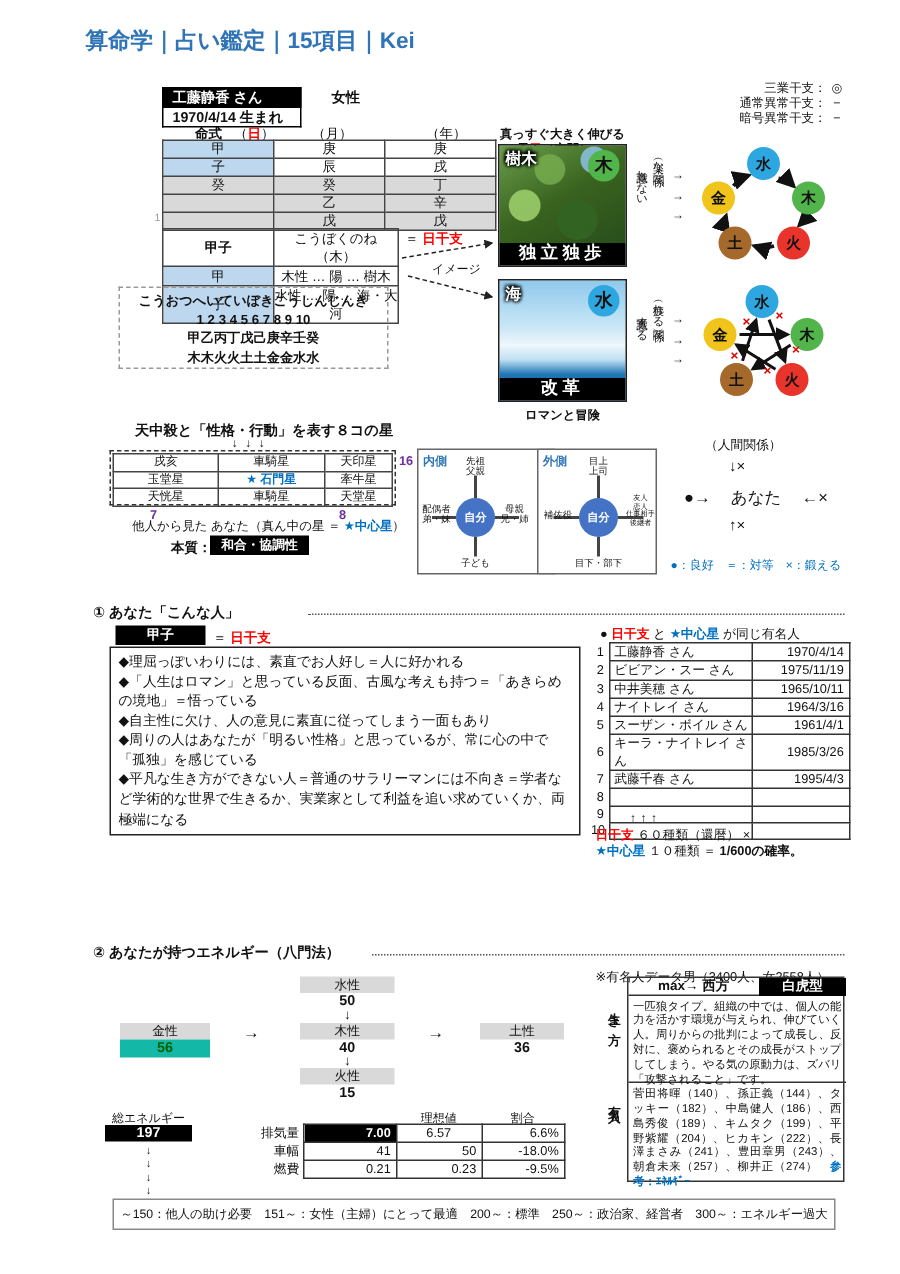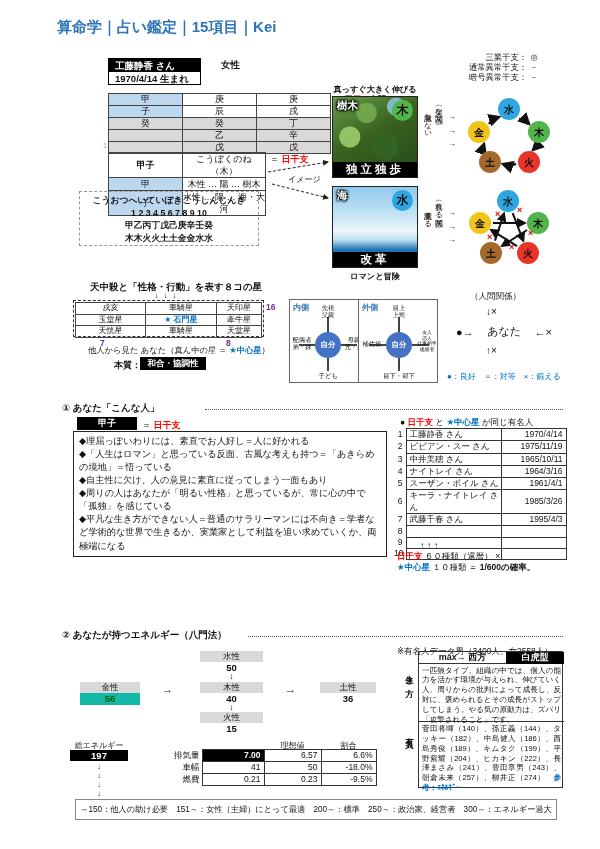--- a/index.html
+++ b/index.html
@@ -83,20 +83,26 @@
 <body>
 
 <div class="page">
 
   <div class="abs b" style="left:57px;top:18px;font-size:15px;color:#2e74b6;">算命学｜占い鑑定｜15項目｜Kei</div>
 
   <div class="abs kblack" style="left:108px;top:58px;width:93px;height:14px;font-size:9.5px;line-height:14px;padding-left:6px;border:1px solid #000;">工藤静香 さん</div>
   <div class="abs b" style="left:108px;top:72px;width:93px;height:13px;font-size:9.5px;line-height:13px;padding-left:6px;border:1px solid #000;border-top:none;">1970/4/14 生まれ</div>
   <div class="abs b" style="left:221px;top:59px;font-size:9.5px;">女性</div>
 
+  <div class="abs" style="left:108px;top:83px;width:230px;height:10px;font-size:9px;">
+    <span class="abs b" style="left:22px;">命式</span>
+    <span class="abs" style="left:48px;"><span>（</span><span class="red b">日</span><span>）</span></span>
+    <span class="abs" style="left:100px;">（月）</span>
+    <span class="abs" style="left:176px;">（年）</span>
+  </div>
 
   <table class="t" style="left:108px;top:93px;width:222px;">
     <tbody>
         <tr>
           <td class="bluecell" style="width:74px;">甲</td>
           <td style="width:74px;">庚</td>
           <td style="width:74px;">庚</td>
         </tr>
     <tr>
           <td class="bluecell">子</td>
@@ -169,21 +175,21 @@
     <div class="banner">独立独歩</div>
   </div>
 
   <div class="photo sea-bg" style="left:332px;top:186px;">
     <span class="corner">海</span>
     <span class="badge" style="background: rgb(46, 167, 224);">水</span>
     <div class="banner">改革</div>
   </div>
   <div class="cap" style="left:318px;top:271px;width:114px;">ロマンと冒険</div>
 
-  <div class="abs" style="left:447px;top:53px;font-family:Liberation Serif, serif;">
+  <div class="abs" style="left:471px;top:53px;">
     <div class="srow"><span class="slab">三業干支：</span><span class="sval">◎</span></div>
     <div class="srow"><span class="slab">通常異常干支：</span><span class="sval">−</span></div>
     <div class="srow"><span class="slab">暗号異常干支：</span><span class="sval">−</span></div>
   </div>
 
   <div class="abs vert" style="left:424px;top:108px;">意識しない</div>
   <div class="abs vert" style="left:435px;top:102px;">（楽な関係）</div>
   <div class="abs ml" style="left:448px;top:110px;font-size:8px;line-height:1.7;">→
 →
 →</div>
@@ -266,21 +272,21 @@
   </tbody>
     </table>
   <div class="abs purple" style="left:266px;top:302px;font-size:8.5px;">16</div>
   <div class="abs purple" style="left:100px;top:338px;font-size:8.5px;">7</div>
   <div class="abs purple" style="left:226px;top:338px;font-size:8.5px;">8</div>
   <div class="abs" style="left:88px;top:345px;font-size:8.3px;"><span>他人から見た あなた（真ん中の星 ＝ </span><span class="blue b">★中心星</span><span>）</span></div>
   <div class="abs ctr" style="left:138px;top:355px;width:60px;font-size:8px;letter-spacing:5px;">↓↓↓</div>
   <div class="abs b" style="left:114px;top:359px;font-size:9px;">本質：</div>
   <div class="abs kblack ctr" style="left:140px;top:357px;width:66px;height:13px;font-size:8.5px;line-height:13px;">和合・協調性</div>
 
-  <div class="fam" style="left:289px;top:299px;width:92px;height:84px;">
+  <div class="fam" style="left:278px;top:299px;width:92px;height:84px;">
     <span class="ftitle">内側</span>
     <div class="arm" style="left:37px;top:17px;width:2px;height:15px;"></div>
     <div class="arm" style="left:37px;top:58px;width:2px;height:13px;"></div>
     <div class="arm" style="left:9px;top:44px;width:16px;height:2px;"></div>
     <div class="arm" style="left:51px;top:44px;width:16px;height:2px;"></div>
     <div class="fl ml" style="left:0;top:4px;width:76px;">先祖
 父親</div>
     <div class="fl ml" style="left:0px;top:36px;width:24px;">配偶者
 弟・妹</div>
     <div class="fl ml" style="left:52px;top:36px;width:24px;">母親
@@ -423,21 +429,21 @@
 ↓
 ↓</div>
 
   <div class="abs ctr" style="left:264px;top:740px;width:57px;font-size:8px;">理想値</div>
   <div class="abs ctr" style="left:321px;top:740px;width:55px;font-size:8px;">割合</div>
   <table class="eng" style="left:168px;top:749px;width:208px;">
     <tbody>
         <tr>
       <td class="lab" style="width:34px;">排気量</td>
       <td class="v kblack" style="width:62px;">7.00</td>
-      <td class="v" style="width:57px;">6.57</td>
+      <td class="v" style="width:57px;text-align:center;">6.57</td>
       <td class="v" style="width:55px;">6.6%</td>
     </tr>
     <tr>
       <td class="lab">車幅</td>
       <td class="v">41</td>
       <td class="v">50</td>
       <td class="v">-18.0%</td>
     </tr>
     <tr>
       <td class="lab">燃費</td>

